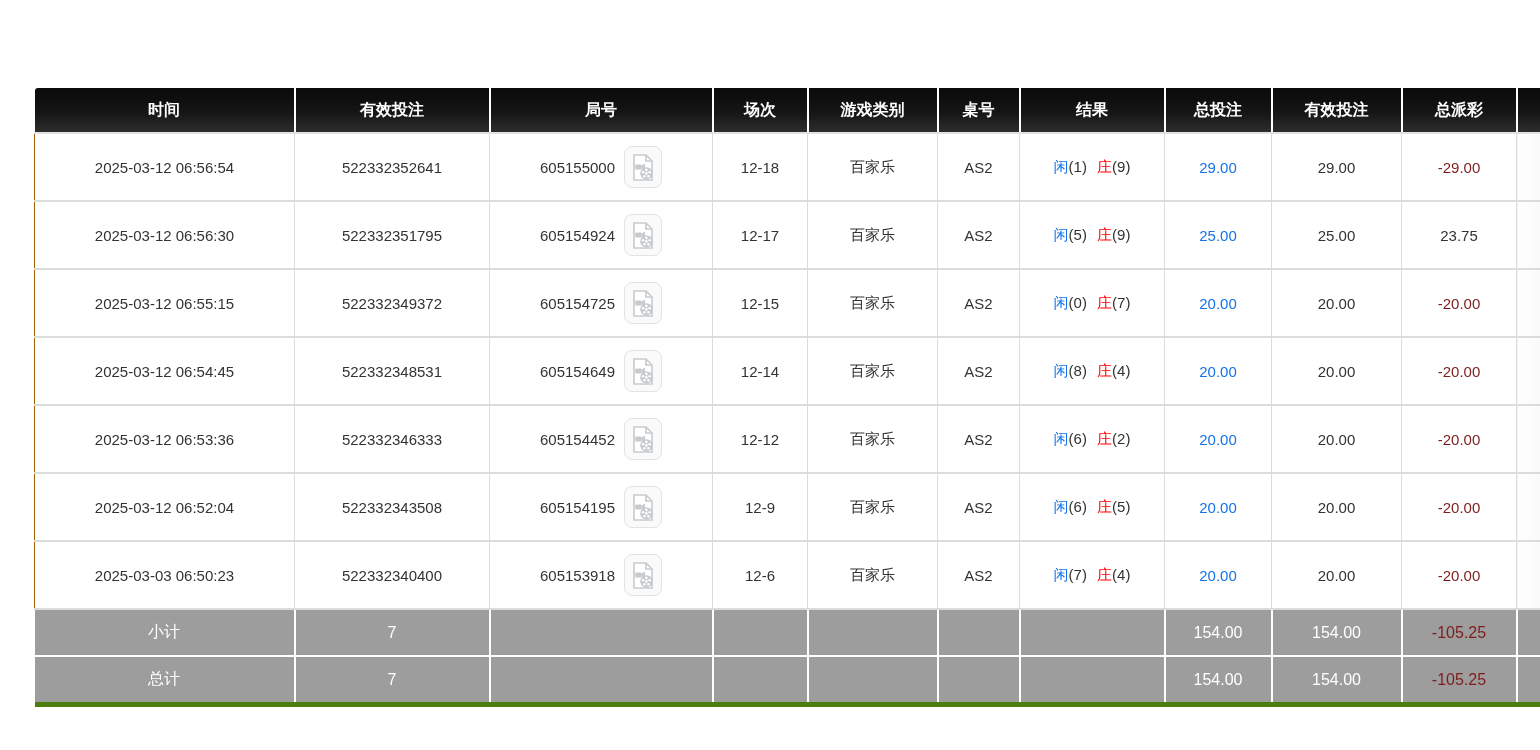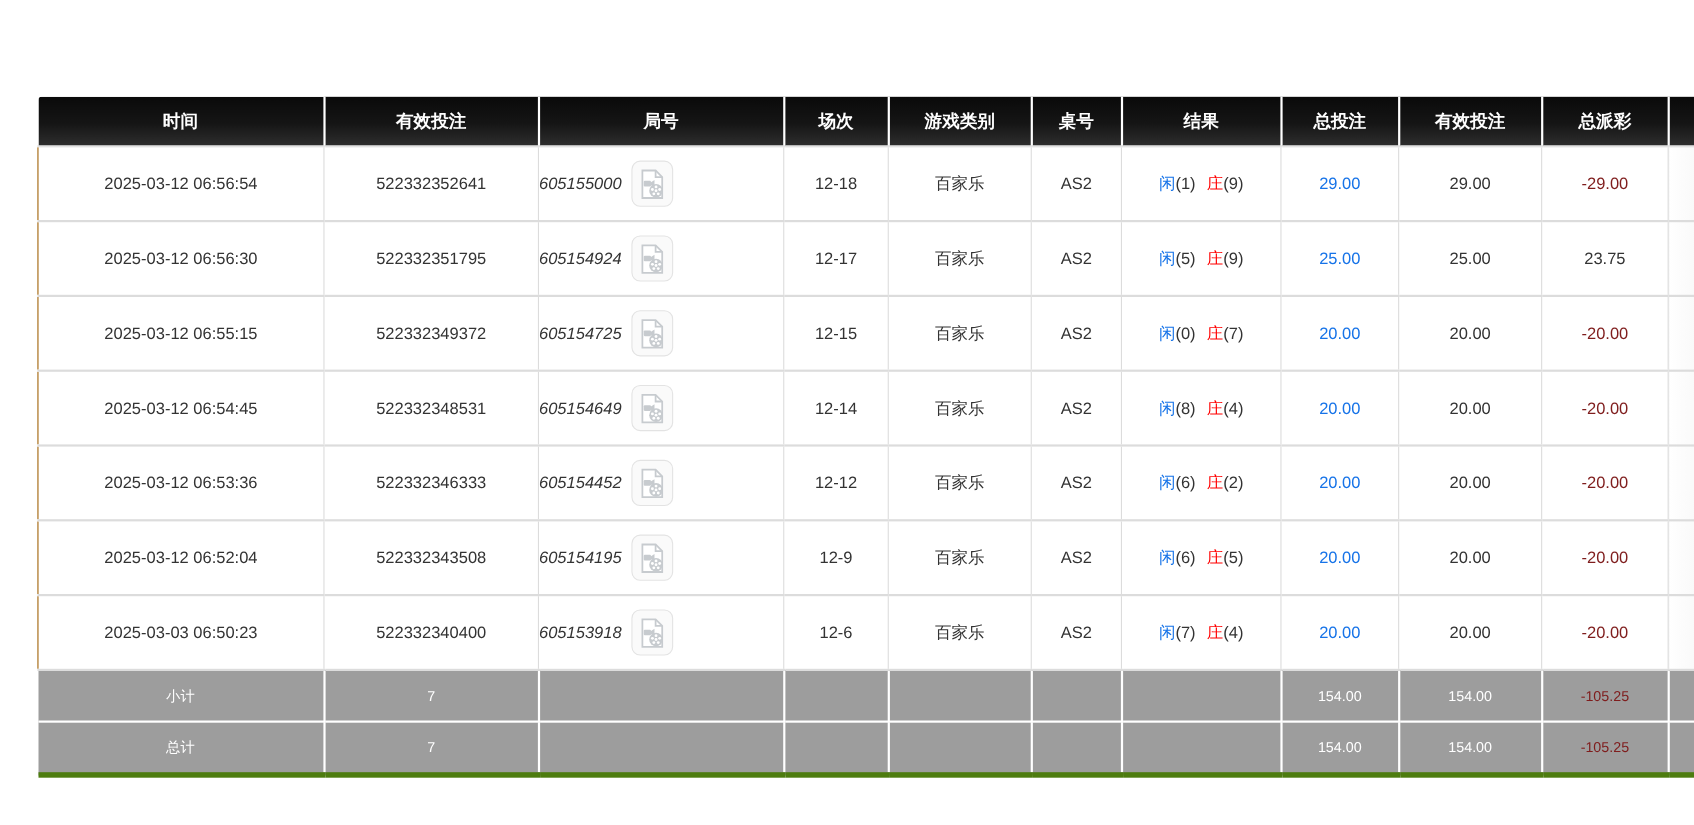--- a/index.html
+++ b/index.html
@@ -54,40 +54,39 @@
     padding: 0;
   }
   tbody td:first-child { border-left: 1px solid #a16207; }
   tbody td.extra-cell {
     background: linear-gradient(90deg, #ffffff 0%, #f6f6f6 55%, #e9e9e9 100%);
   }
   
   tfoot td {
     background: #9d9d9d;
     color: #ffffff;
-    font-size: 13px;
+    font-size: 16px;
     height: 45px;
     text-align: center;
     vertical-align: middle;
     border-right: 2px solid #ffffff;
     border-bottom: 2px solid #ffffff;
     padding: 0;
   }
   tfoot tr:last-child td { border-bottom: 5px solid #4d7c0f; }
   
   .blue { color: #1673e8; }
   .red  { color: #ff0000; }
   td.neg { color: #7f1d1d; }
   
   .round-flex {
     display: flex;
     align-items: center;
-    justify-content: flex-start;
+    justify-content: center;
     gap: 9px;
-    font-style: italic;
   }
   .video-btn {
     width: 38px;
     height: 42px;
     background: #fafafa;
     border: 1px solid #e3e3e3;
     border-radius: 8px;
     display: flex;
     align-items: center;
     justify-content: center;

